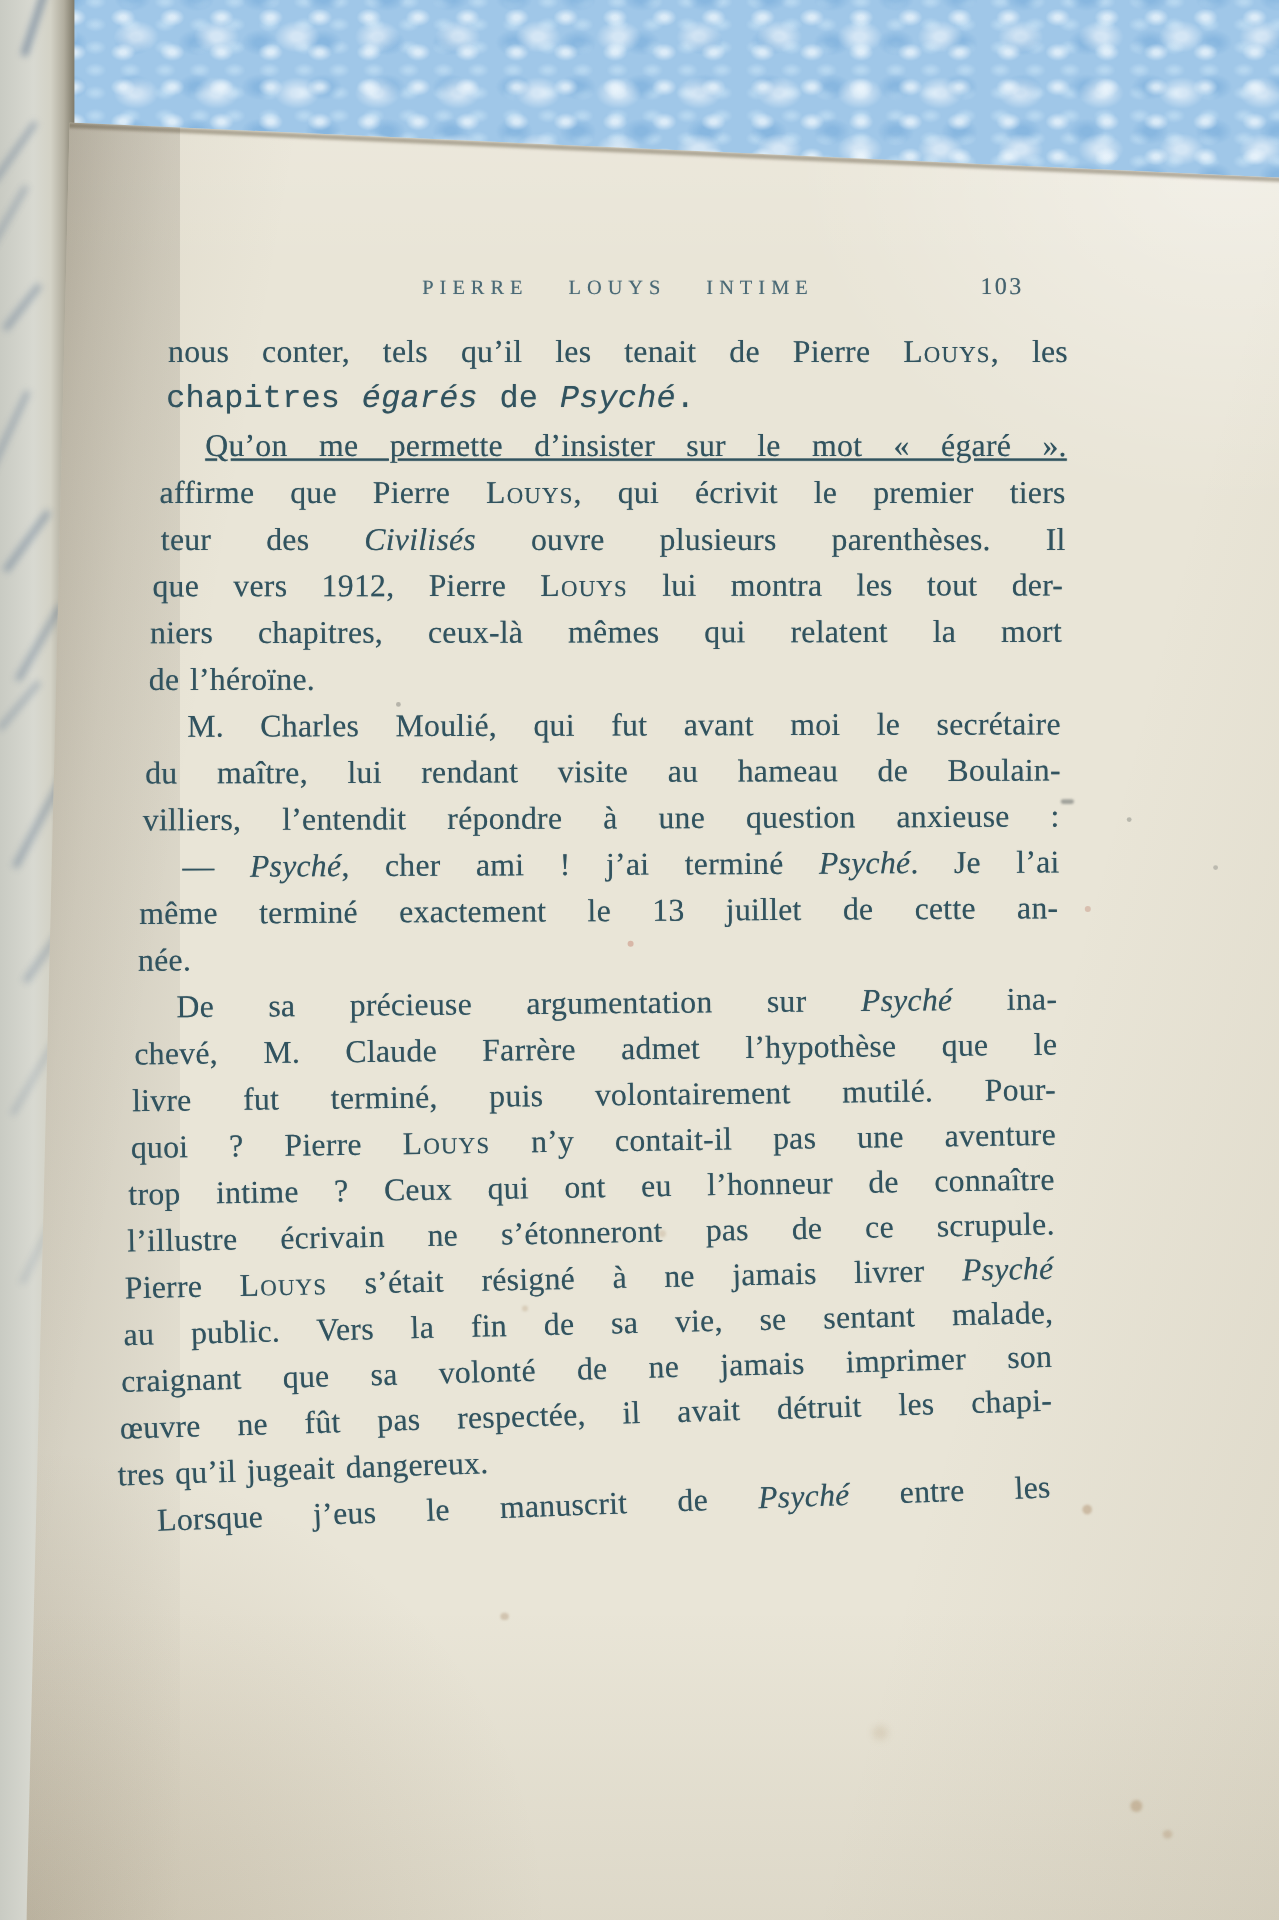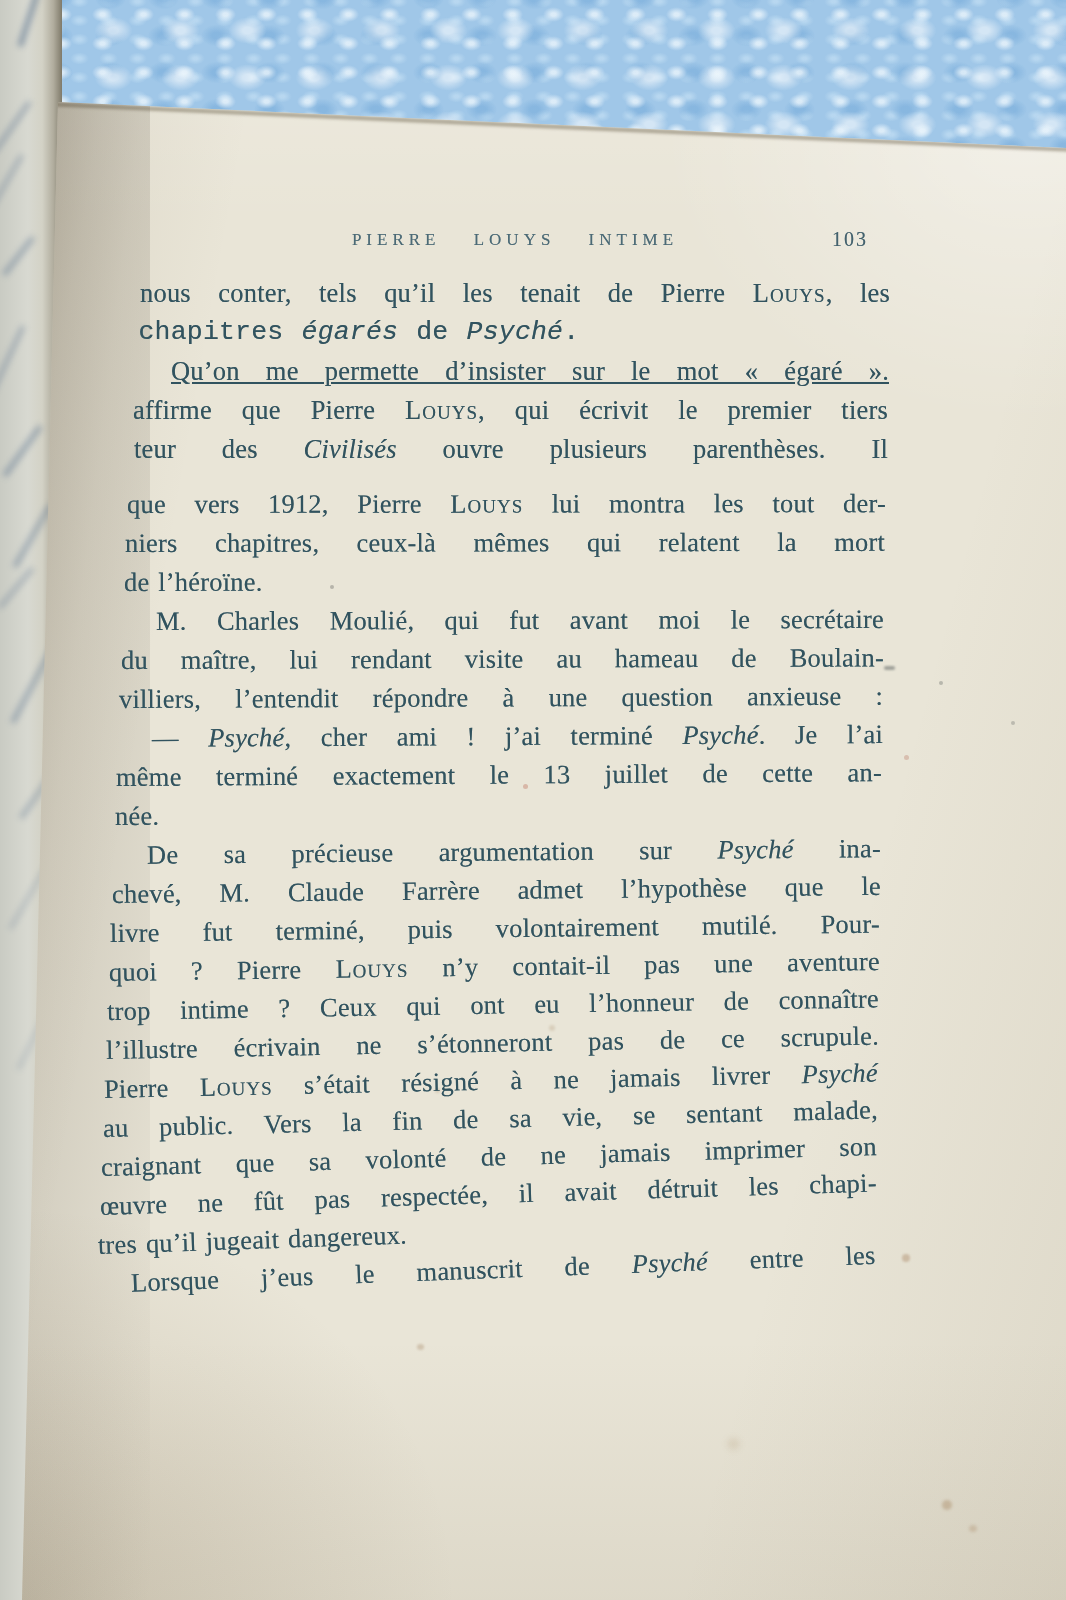--- a/index.html
+++ b/index.html
@@ -56,21 +56,21 @@
   }
   .stain{position:absolute;border-radius:50%;}
   
   .content{position:absolute;left:140px;top:230px;width:750px;z-index:5;}
   .header-row{position:relative;height:24px;}
   .title{
     text-align:center;font-size:17px;letter-spacing:5px;word-spacing:24px;
     color:#4b6a76;text-shadow:0 0 .6px rgba(75,106,118,.55);
   }
   .pagenum{
-    position:absolute;right:22px;top:-2px;font-size:20px;letter-spacing:2px;
+    position:absolute;right:37px;top:-2px;font-size:20px;letter-spacing:2px;
     color:#44626e;text-shadow:0 0 .6px rgba(68,98,110,.55);margin-left:36px;
   }
   .lines{margin-top:20px;color:#31535f;}
   .line{
     height:39px;line-height:39px;font-size:26.5px;
     text-align:justify;text-align-last:justify;text-justify:inter-word;
     word-spacing:2px;letter-spacing:.2px;
     text-shadow:0 0 .6px rgba(49,83,95,.6);
     transform-origin:0 50%;
     white-space:nowrap;
@@ -126,21 +126,21 @@
     <div class="header-row">
       <div class="title">PIERRE LOUYS INTIME</div>
       <div class="pagenum">103</div>
     </div>
     <div class="lines">
         <div class="line" style="margin-left: 0px; width: 750px; transform: rotate(0deg);"><span>nous conter, tels qu’il les tenait de Pierre </span><span class="sc">Louys</span><span>, les</span></div>
         <div class="line last" style="margin-left: -1.5px; width: 751px; transform: rotate(0deg); font-family: Liberation Mono, monospace;"><span>chapitres </span><span class="it">égarés</span><span> de </span><span class="it">Psyché</span><span>.</span></div>
         <div class="line indent" style="margin-left: -3px; width: 752px; transform: rotate(-0.001deg); text-decoration: underline;"><span>Qu’on me permette d’insister sur le mot « égaré ».</span></div>
         <div class="line" style="margin-left: -7.5px; width: 755px; transform: rotate(-0.011deg);"><span>affirme que Pierre </span><span class="sc">Louys</span><span>, qui écrivit le premier tiers</span></div>
         <div class="line" style="margin-left: -6px; width: 754px; transform: rotate(-0.006deg);"><span>teur des </span><span class="it">Civilisés</span><span> ouvre plusieurs parenthèses. Il</span></div>
-        <div class="line" style="margin-left: -13.5px; width: 759px; transform: rotate(-0.064deg); margin-top: 16px;"><span>que vers 1912, Pierre </span><span class="sc">Louys</span><span> lui montra les tout der-</span></div>
+        <div class="line" style="margin-left: -13.5px; width: 759px; transform: rotate(-0.064deg);"><span>que vers 1912, Pierre </span><span class="sc">Louys</span><span> lui montra les tout der-</span></div>
         <div class="line" style="margin-left: -15px; width: 760px; transform: rotate(-0.088deg);"><span>niers chapitres, ceux-là mêmes qui relatent la mort</span></div>
         <div class="line last" style="margin-left: -16.5px; width: 761px; transform: rotate(-0.117deg);"><span>de l’héroïne.</span></div>
         <div class="line indent" style="margin-left: -18px; width: 762px; transform: rotate(-0.152deg);"><span>M. Charles Moulié, qui fut avant moi le secrétaire</span></div>
         <div class="line" style="margin-left: -19.5px; width: 763px; transform: rotate(-0.193deg);"><span>du maître, lui rendant visite au hameau de Boulain-</span></div>
         <div class="line" style="margin-left: -21px; width: 764px; transform: rotate(-0.241deg);"><span>villiers, l’entendit répondre à une question anxieuse :</span></div>
         <div class="line indent" style="margin-left: -22.5px; width: 765px; transform: rotate(-0.297deg);"><span>— </span><span class="it">Psyché</span><span>, cher ami ! j’ai terminé </span><span class="it">Psyché</span><span>. Je l’ai</span></div>
         <div class="line" style="margin-left: -24px; width: 766px; transform: rotate(-0.36deg);"><span>même terminé exactement le 13 juillet de cette an-</span></div>
         <div class="line last" style="margin-left: -25.5px; width: 767px; transform: rotate(-0.432deg);"><span>née.</span></div>
         <div class="line indent" style="margin-left: -27px; width: 768px; transform: rotate(-0.513deg);"><span>De sa précieuse argumentation sur </span><span class="it">Psyché</span><span> ina-</span></div>
         <div class="line" style="margin-left: -28.5px; width: 769px; transform: rotate(-0.604deg);"><span>chevé, M. Claude Farrère admet l’hypothèse que le</span></div>

